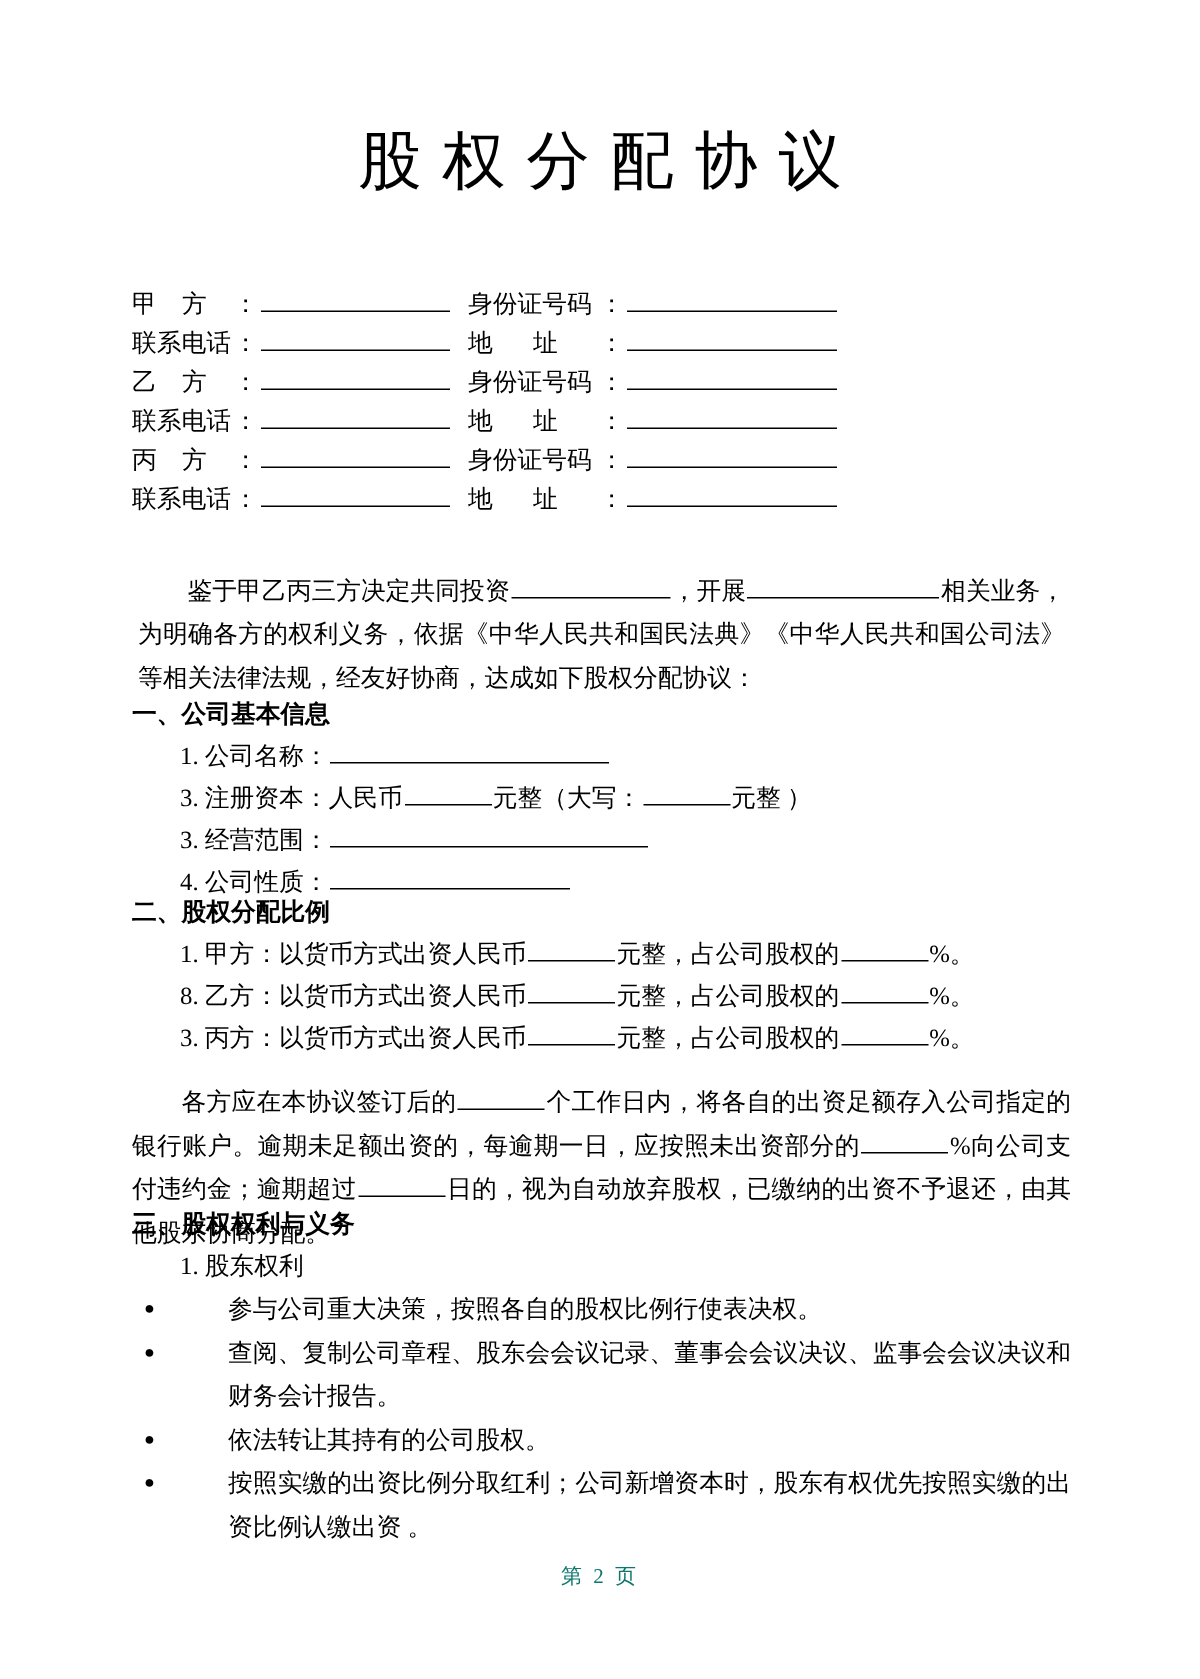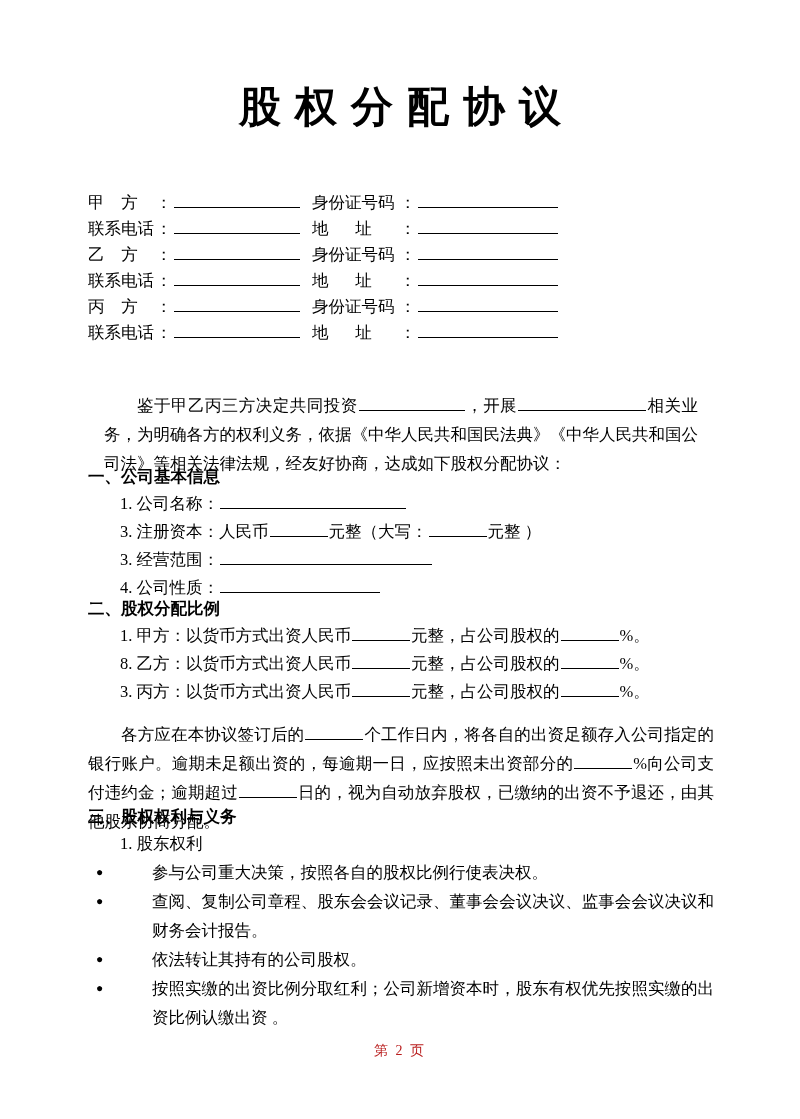--- a/index.html
+++ b/index.html
@@ -23,21 +23,21 @@
   }
 
   
   .doc-title {
     position: absolute;
     top: 86px;
     left: 0;
     width: 800px;
     text-align: center;
     font-size: 42px;
-    font-weight: 700;
+    font-weight: 400;
     letter-spacing: 14px;
     text-indent: 14px;
     line-height: 1.0;
     font-family: "Liberation Sans", "DejaVu Sans", sans-serif;
   }
 
   
   .party-block {
     position: absolute;
     top: 190px;
@@ -73,21 +73,21 @@
   
   .body-text {
     position: absolute;
     left: 88px;
     width: 626px;
     font-size: 16.5px;
     line-height: 29px;
     text-align: justify;
   }
   .intro { top: 375px; }
-  .intro p { margin: 16px; text-indent: 2em; }
+  .intro p { margin: 4px; text-indent: 2em; }
 
   .inline-blank {
     display: inline-block;
     border-bottom: 1.2px solid #000;
     height: 15px;
     vertical-align: baseline;
     margin: 0 1px;
   }
   .ib-sm { width: 58px; }
   .ib-md { width: 106px; }
@@ -133,21 +133,21 @@
 
   
   .footer {
     position: absolute;
     top: 1042px;
     left: 0;
     width: 800px;
     text-align: center;
     font-size: 14px;
     letter-spacing: 2px;
-    color: #b91c1c;
+    color: #0f766e;
   }
 </style>
 </head>
 <body>
 
 <div class="page">
 
   <div class="doc-title">股权分配协议</div>
 
   <div class="party-block">

